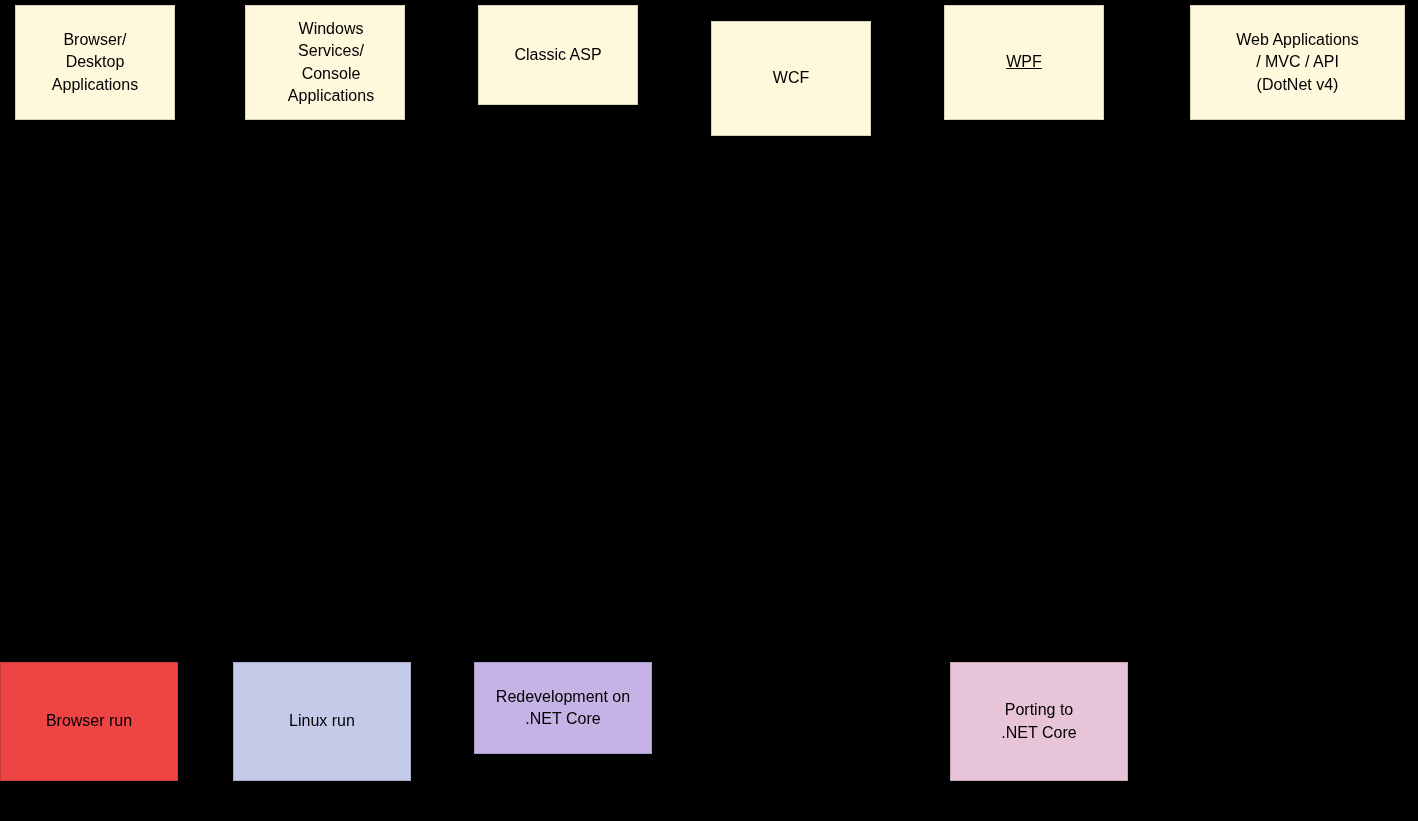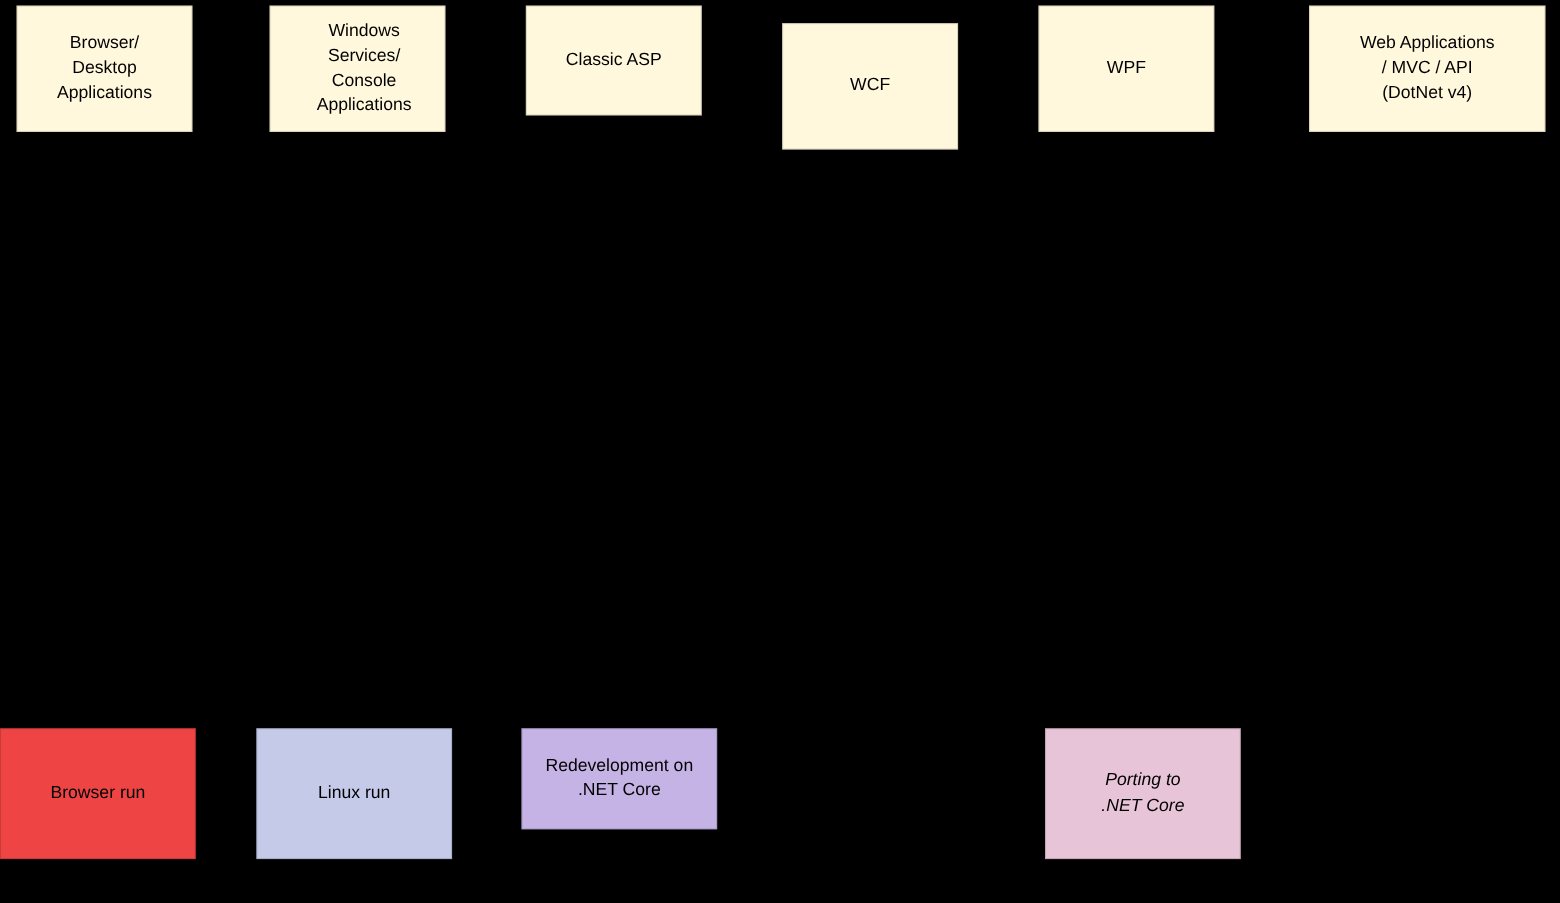--- a/index.html
+++ b/index.html
@@ -60,21 +60,21 @@
 
 <div class="card card-yellow" style="left: 478px; top: 5px; width: 160px; height: 100px;">
   <span style="white-space: pre-line;">Classic ASP</span>
 </div>
 
 <div class="card card-yellow" style="left: 711px; top: 5px; width: 160px; height: 115px; margin-top: 16px;">
   <span style="white-space: pre-line;">WCF</span>
 </div>
 
 <div class="card card-yellow" style="left: 944px; top: 5px; width: 160px; height: 115px;">
-  <span style="white-space: pre-line;">WPF</span>
+  <span style="white-space: pre-line; text-decoration: underline;">WPF</span>
 </div>
 
 <div class="card card-yellow" style="left: 1190px; top: 5px; width: 215px; height: 115px;">
   <span style="white-space: pre-line; text-align: center;">Web Applications
 / MVC / API
 (DotNet v4)</span>
 </div>
 
 <div class="card card-green" style="left: 0px; top: 662px; width: 178px; height: 119px;">
   <span style="white-space: pre-line;">Browser run</span>
@@ -83,15 +83,15 @@
 <div class="card card-blue" style="left: 233px; top: 662px; width: 178px; height: 119px;">
   <span style="white-space: pre-line;">Linux run</span>
 </div>
 
 <div class="card" style="left: 474px; top: 662px; width: 178px; height: 92px; background-color: #c5b3e6;">
   <span style="white-space: pre-line;">Redevelopment on
 .NET Core</span>
 </div>
 
 <div class="card" style="left: 950px; top: 662px; width: 178px; height: 119px; background-color: #e8c4d8;">
-  <span style="white-space: pre-line; font-style: italic;">Porting to
+  <span style="white-space: pre-line;">Porting to
 .NET Core</span>
 </div>
 
 </body></html>

